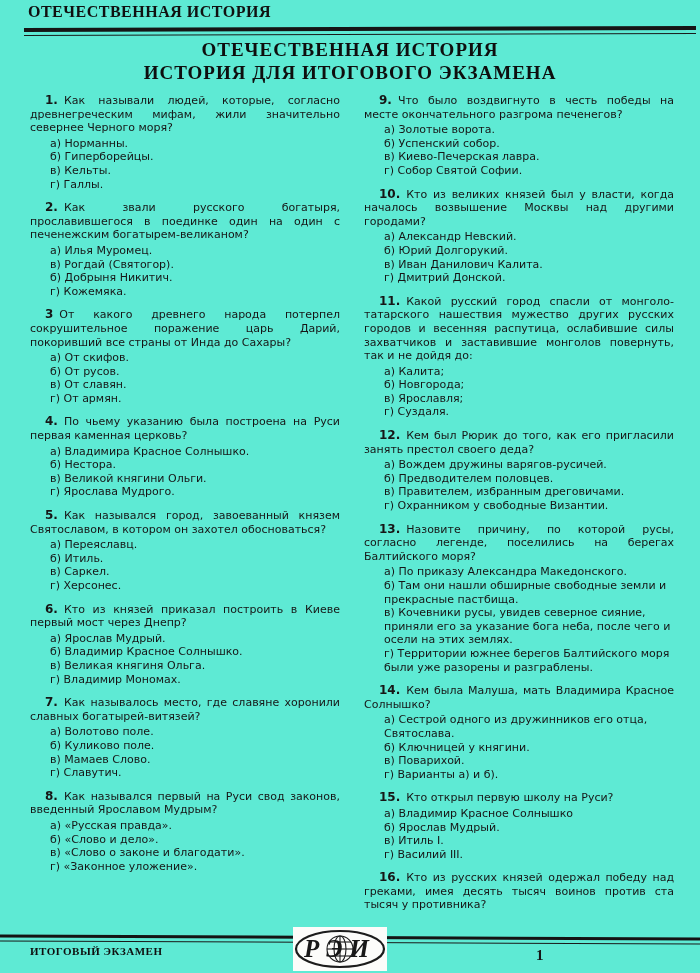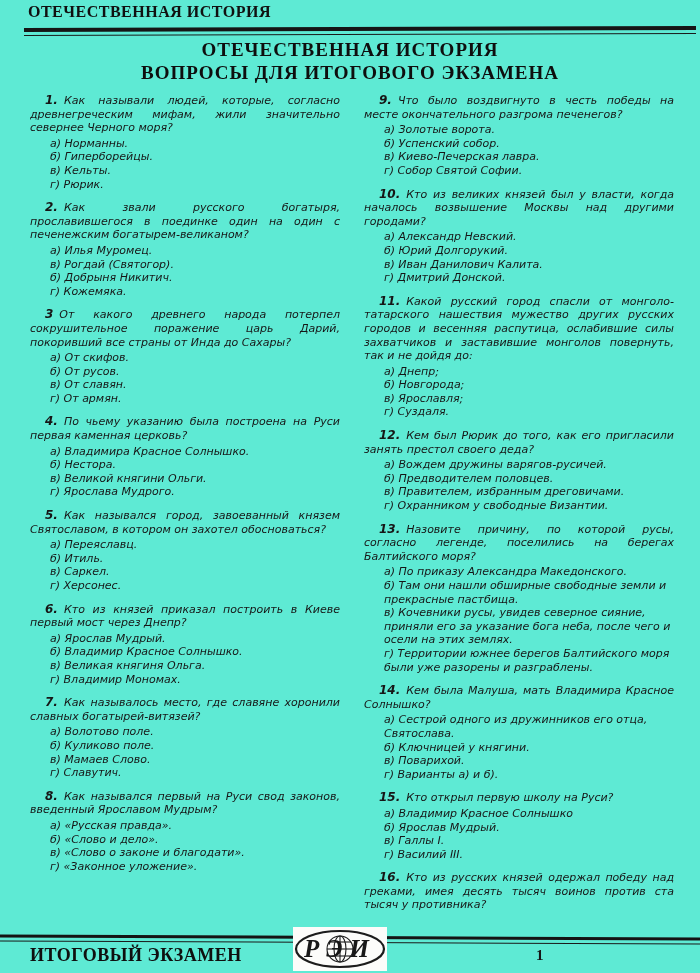--- a/index.html
+++ b/index.html
@@ -31,21 +31,21 @@
   .title {
     position:absolute; top:38px; left:0; right:0;
     text-align:center;
     font-family:"Liberation Serif", serif;
     font-weight:bold; font-size:19px; line-height:23px;
     letter-spacing:1px; color:#0e0e0e;
   }
   
   .columns {
     position:absolute; top:94px; left:30px; right:26px; bottom:44px;
-    display:flex; gap:24px; overflow:hidden;font-style:italic;
+    display:flex; gap:24px; overflow:hidden;
   }
   .col { flex:1 1 0; min-width:0; }
   .q { margin-bottom:10px; }
   .q-text {
     margin:0; text-align:justify;
     font-size:11px; line-height:13.6px;
     text-indent:15px;
   }
   .q-num { font-size:12px; font-weight:bold; }
   .q-options { margin-top:2px; }
@@ -59,21 +59,21 @@
   .rule-bottom {
     position:absolute; top:3px; left:0; right:0;
     height:2.5px;
     border-top:3.5px solid #141414;
     border-bottom:1.5px solid #1a1a1a;
     transform:rotate(0.25deg);
   }
   .footer-label {
     position:absolute; left:30px; top:12px;
     font-family:"Liberation Serif", serif;
-    font-weight:bold; font-size:18px; letter-spacing:.5px;
+    font-weight:bold; font-size:11px; letter-spacing:.5px;
     color:#0f0f0f;
     background:transparent;
   }
   .logo-wrap {
     position:absolute; left:293px; top:-6px;
     width:94px; height:44px;
     background:#fcfcfa;
   }
   .page-number {
     position:absolute; left:536px; top:14px;
@@ -84,32 +84,32 @@
 </head>
 <body>
 
 <div class="page">
 
   <div class="running-header">ОТЕЧЕСТВЕННАЯ ИСТОРИЯ</div>
   <div class="rule-top"></div>
 
   <div class="title">
     <div>ОТЕЧЕСТВЕННАЯ ИСТОРИЯ</div>
-    <div>ВОПРОСЫ ДЛЯ ИТОГОВОГО ЭКЗАМЕНА</div>
+    <div>ИСТОРИЯ ДЛЯ ИТОГОВОГО ЭКЗАМЕНА</div>
   </div>
 
   <div class="columns">
     <div class="col" id="col-left">
   <div class="q">
     <p class="q-text"><b class="q-num">1. </b><span class="q-body">Как называли людей, которые, согласно древнегреческим мифам, жили значительно севернее Черного моря?</span></p>
     <div class="q-options">
             <div class="opt">а) Норманны.</div>
             <div class="opt">б) Гиперборейцы.</div>
             <div class="opt">в) Кельты.</div>
-            <div class="opt">г) Рюрик.</div>
+            <div class="opt">г) Галлы.</div>
           </div>
   </div>
 
   <div class="q">
     <p class="q-text"><b class="q-num">2. </b><span class="q-body">Как звали русского богатыря, прославившегося в поединке один на один с печенежским богатырем-великаном?</span></p>
     <div class="q-options">
             <div class="opt">а) Илья Муромец.</div>
             <div class="opt">в) Рогдай (Святогор).</div>
             <div class="opt">б) Добрыня Никитич.</div>
             <div class="opt">г) Кожемяка.</div>
@@ -193,21 +193,21 @@
             <div class="opt">а) Александр Невский.</div>
             <div class="opt">б) Юрий Долгорукий.</div>
             <div class="opt">в) Иван Данилович Калита.</div>
             <div class="opt">г) Дмитрий Донской.</div>
           </div>
   </div>
 
   <div class="q">
     <p class="q-text"><b class="q-num">11. </b><span class="q-body">Какой русский город спасли от монголо-татарского нашествия мужество других русских городов и весенняя распутица, ослабившие силы захватчиков и заставившие монголов повернуть, так и не дойдя до:</span></p>
     <div class="q-options">
-            <div class="opt">а) Днепр;</div>
+            <div class="opt">а) Калита;</div>
             <div class="opt">б) Новгорода;</div>
             <div class="opt">в) Ярославля;</div>
             <div class="opt">г) Суздаля.</div>
           </div>
   </div>
 
   <div class="q">
     <p class="q-text"><b class="q-num">12. </b><span class="q-body">Кем был Рюрик до того, как его пригласили занять престол своего деда?</span></p>
     <div class="q-options">
             <div class="opt">а) Вождем дружины варягов-русичей.</div>
@@ -235,21 +235,21 @@
             <div class="opt">в) Поварихой.</div>
             <div class="opt">г) Варианты а) и б).</div>
           </div>
   </div>
 
   <div class="q">
     <p class="q-text"><b class="q-num">15. </b><span class="q-body">Кто открыл первую школу на Руси?</span></p>
     <div class="q-options">
             <div class="opt">а) Владимир Красное Солнышко</div>
             <div class="opt">б) Ярослав Мудрый.</div>
-            <div class="opt">в) Галлы I.</div>
+            <div class="opt">в) Итиль I.</div>
             <div class="opt">г) Василий III.</div>
           </div>
   </div>
 
   <div class="q">
     <p class="q-text"><b class="q-num">16. </b><span class="q-body">Кто из русских князей одержал победу над греками, имея десять тысяч воинов против ста тысяч у противника?</span></p>
   </div>
 </div>
   </div>
 

